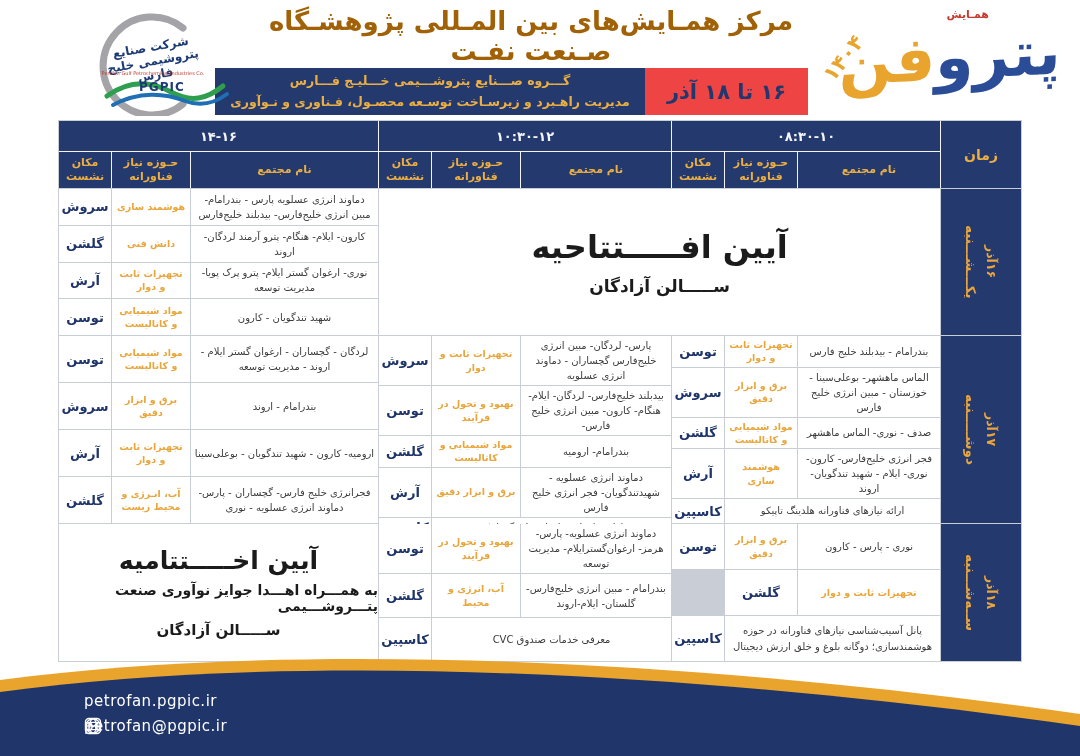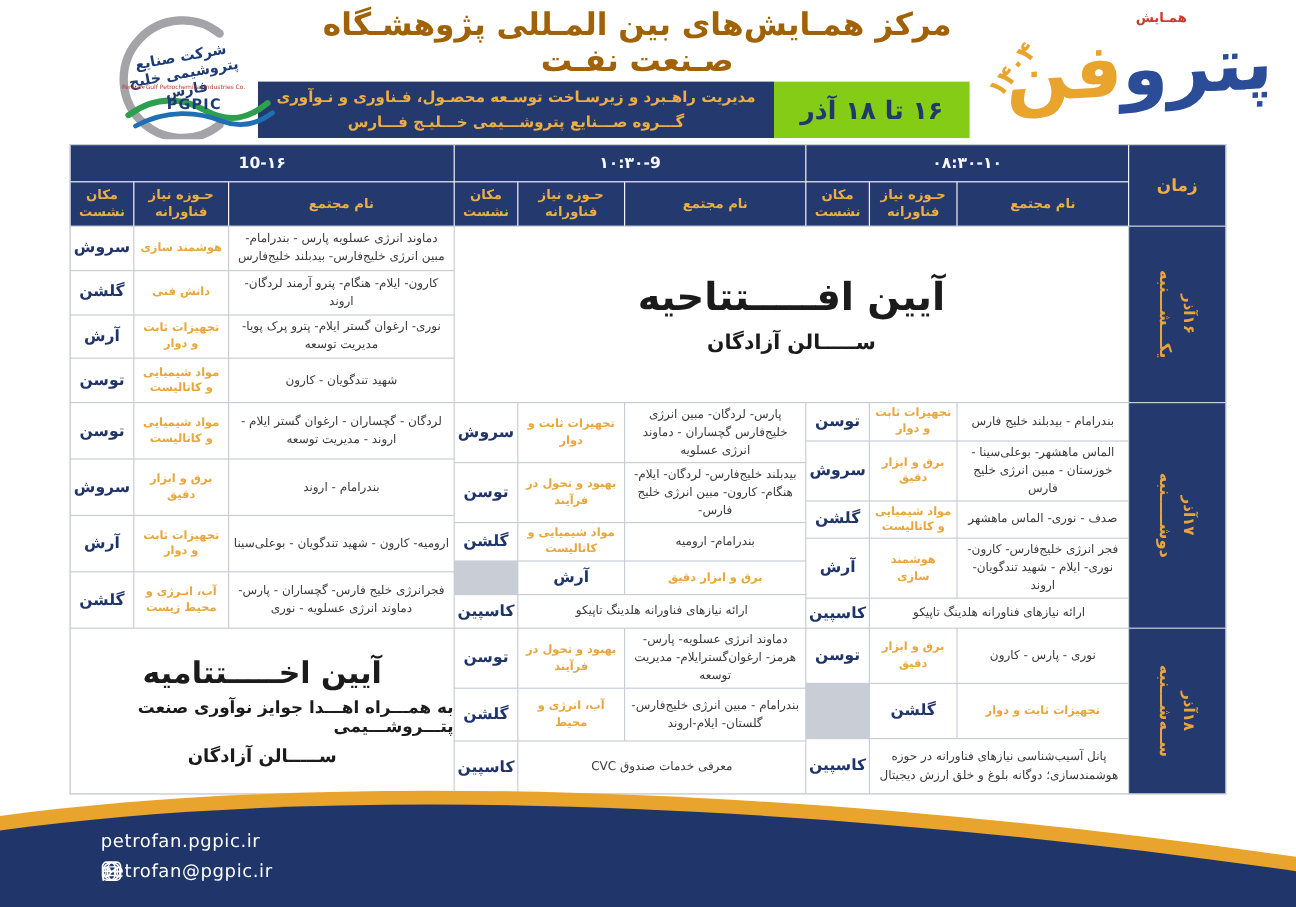--- a/index.html
+++ b/index.html
@@ -17,21 +17,21 @@
     letter-spacing:-0.5px;
   }
   .sub-band-blue {
     position:absolute; top:68px; left:215px; width:430px; height:47px;
     background:#24396e; color:#ecaf43; display:flex; flex-direction:column;
     align-items:center; justify-content:center; gap:2px;
     font-size:12.5px; font-weight:bold; text-align:center; line-height:1.45;
   }
   .date-badge {
     position:absolute; top:68px; left:645px; width:163px; height:47px;
-    background:#84cc16; color:#21386f; display:flex; align-items:center; justify-content:center;
+    background:#ef4444; color:#21386f; display:flex; align-items:center; justify-content:center;
     font-size:21px; font-weight:bold;
   }
   
   .pgpic { position:absolute; top:8px; left:55px; width:190px; height:108px; direction:ltr; }
   .pgpic svg { position:absolute; top:0; left:0; }
   .pgpic-fa { position:absolute; top:32px; left:36px; width:124px; text-align:center;
     font-size:12px; font-weight:bold; color:#1d3b75; transform:rotate(-10deg); }
   .pgpic-en { position:absolute; top:62px; left:40px; width:116px; text-align:center;
     font-size:5px; color:#c0392b; }
   .pgpic-abbr { position:absolute; top:72px; left:84px; font-size:12px; font-weight:bold;
@@ -97,22 +97,22 @@
   .contact { position:absolute; left:84px; top:36px; display:flex; flex-direction:column; gap:7px; }
   .contact-line { display:flex; align-items:center; gap:8px; color:#ffffff;
     font-size:15px; letter-spacing:0.5px; }
 </style>
 </head>
 <body>
 
 <div class="page-title">مرکز همـایش‌های بین المـللی پژوهشـگاه صـنعت نفـت</div>
 
 <div class="sub-band-blue">
+  <span>گـــروه صـــنایع پتروشـــیمی خـــلیـج فـــارس</span>
   <span>مدیریت راهـبرد و زیرسـاخت توسـعه محصـول، فـناوری و نـوآوری</span>
-  <span>گـــروه صـــنایع پتروشـــیمی خـــلیـج فـــارس</span>
 </div>
 
 <div class="date-badge">۱۶ تا ۱۸ آذر</div>
 
 <div class="pgpic">
   <svg width="190" height="108" viewBox="0 0 190 108">
     <path d="M128,20 A49,49 0 1 0 128,96" stroke="#a3a3a8" stroke-width="7" fill="none" stroke-linecap="round"></path>
     <path d="M52,88 C74,72 96,73 116,84 C136,95 152,91 168,78" stroke="#2e9e4f" stroke-width="5" fill="none" stroke-linecap="round"></path>
     <path d="M58,97 C84,83 110,85 130,93 C146,99 160,95 172,86" stroke="#1f6fb5" stroke-width="4" fill="none" stroke-linecap="round"></path>
   </svg>
@@ -125,22 +125,22 @@
   <div class="pf-hamayesh">همـایش</div>
   <div class="pf-name"><span class="pf-blue">پترو</span><span class="pf-orange">فن</span></div>
   <div class="pf-year">۱۴۰۴</div>
 </div>
 
 <div class="schedule">
 
   <div class="hdr-grid">
     <div class="hdr-cell hdr-zaman">زمان</div>
     <div class="hdr-cell hdr-time span3">۰۸:۳۰-۱۰</div>
-    <div class="hdr-cell hdr-time span3">۱۰:۳۰-9</div>
-    <div class="hdr-cell hdr-time span3">10-۱۶</div>
+    <div class="hdr-cell hdr-time span3">۱۰:۳۰-۱۲</div>
+    <div class="hdr-cell hdr-time span3">۱۴-۱۶</div>
     <div class="hdr-cell hdr-sub">نام مجتمع</div>
     <div class="hdr-cell hdr-sub">حـوزه نیاز فناورانه</div>
     <div class="hdr-cell hdr-sub">مکان نشست</div>
     <div class="hdr-cell hdr-sub">نام مجتمع</div>
     <div class="hdr-cell hdr-sub">حـوزه نیاز فناورانه</div>
     <div class="hdr-cell hdr-sub">مکان نشست</div>
     <div class="hdr-cell hdr-sub">نام مجتمع</div>
     <div class="hdr-cell hdr-sub">حـوزه نیاز فناورانه</div>
     <div class="hdr-cell hdr-sub">مکان نشست</div>
   </div>
@@ -194,20 +194,21 @@
     <div class="block block-b r5">
       <div class="cell c-name">پارس- لردگان- مبین انرژی خلیج‌فارس گچساران - دماوند انرژی عسلویه</div>
       <div class="cell c-need">تجهیزات ثابت و دوار</div>
       <div class="cell c-venue">سروش</div>
       <div class="cell c-name">بیدبلند خلیج‌فارس- لردگان- ایلام- هنگام- کارون- مبین انرژی خلیج فارس-</div>
       <div class="cell c-need">بهبود و تحول در فرآیند</div>
       <div class="cell c-venue">توسن</div>
       <div class="cell c-name">بندرامام- ارومیه</div>
       <div class="cell c-need">مواد شیمیایی و کاتالیست</div>
       <div class="cell c-venue">گلشن</div>
+      <div class="cell c-name">دماوند انرژی عسلویه - شهیدتندگویان- فجر انرژی خلیج فارس</div>
       <div class="cell c-need">برق و ابزار دقیق</div>
       <div class="cell c-venue">آرش</div>
       <div class="cell c-merge2">ارائه نیازهای فناورانه هلدینگ تاپیکو</div>
       <div class="cell c-venue">کاسپین</div>
     </div>
     <div class="block block-c r4">
       <div class="cell c-name">لردگان - گچساران - ارغوان گستر ایلام - اروند - مدیریت توسعه</div>
       <div class="cell c-need">مواد شیمیایی و کاتالیست</div>
       <div class="cell c-venue">توسن</div>
       <div class="cell c-name">بندرامام - اروند</div>

